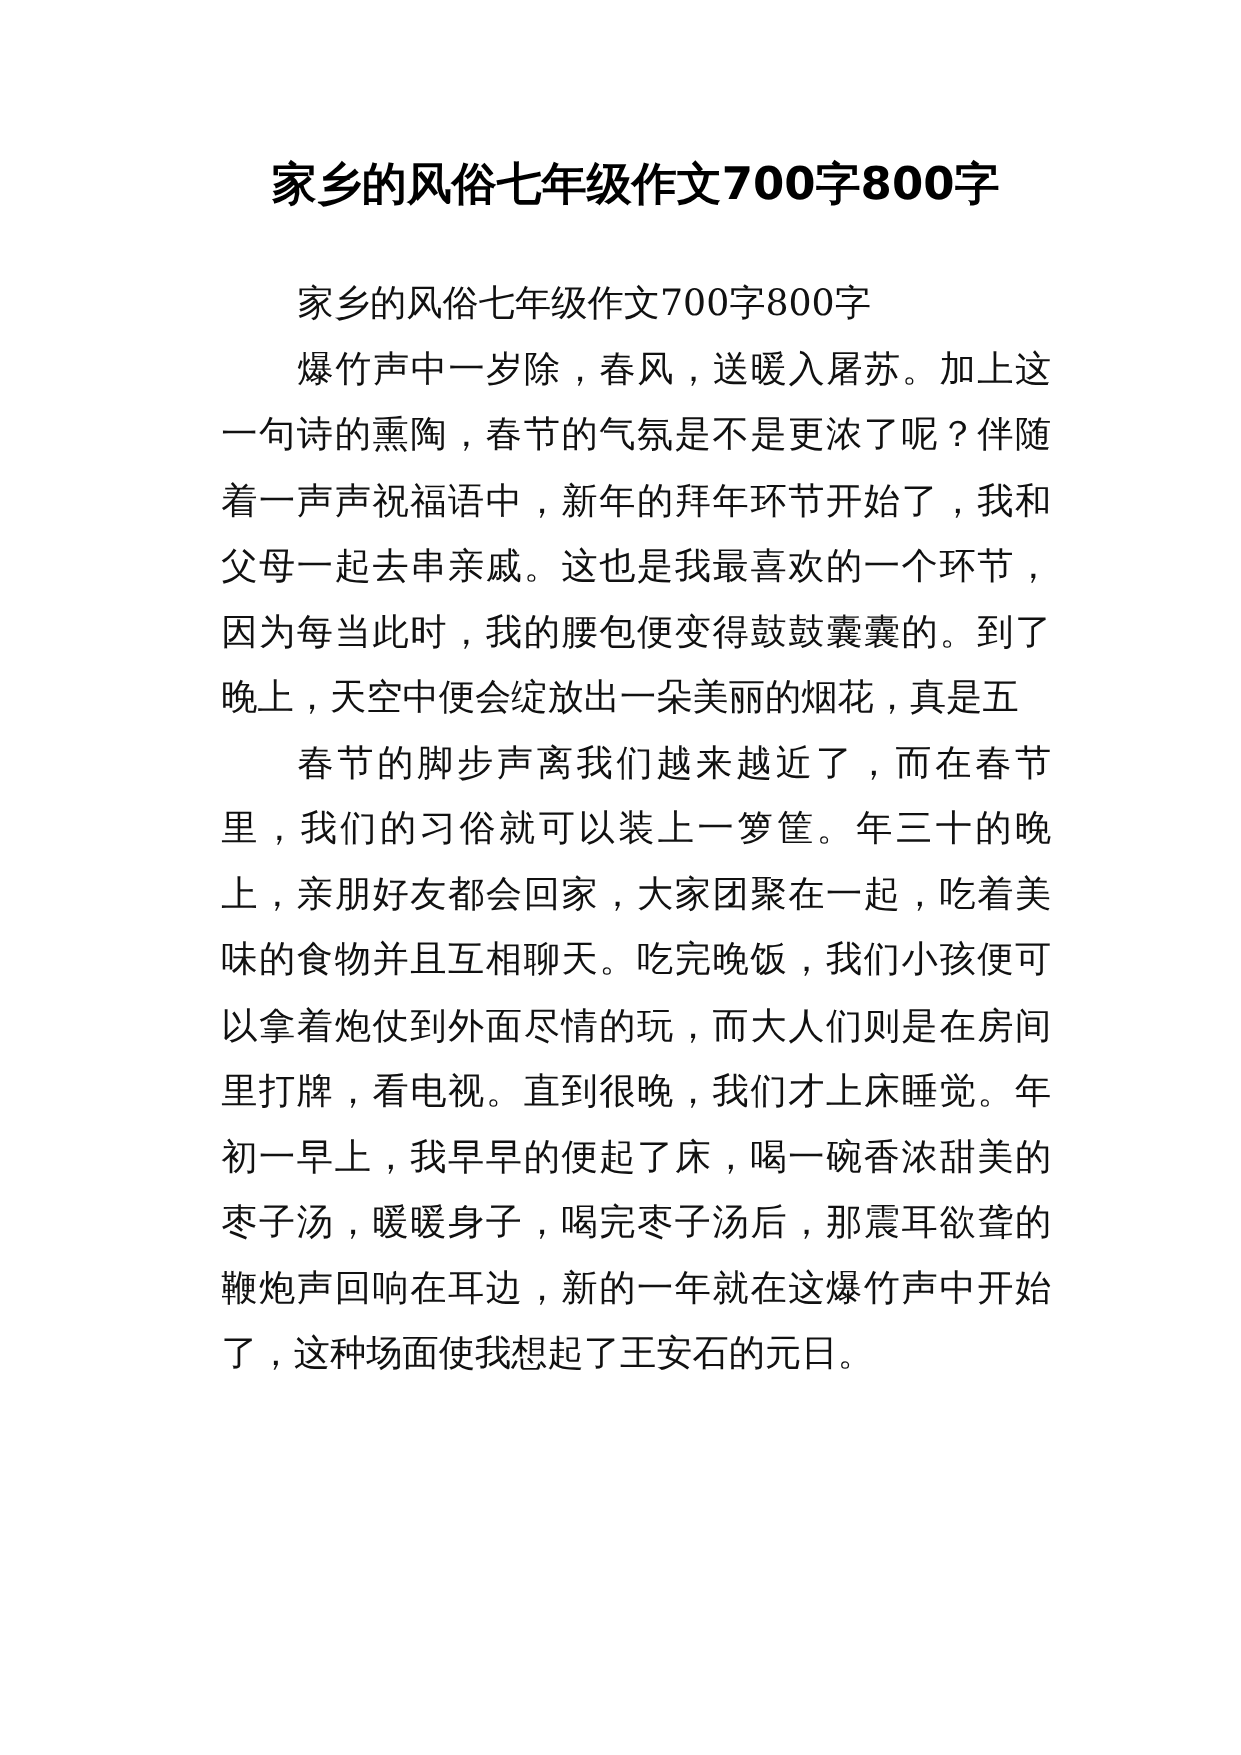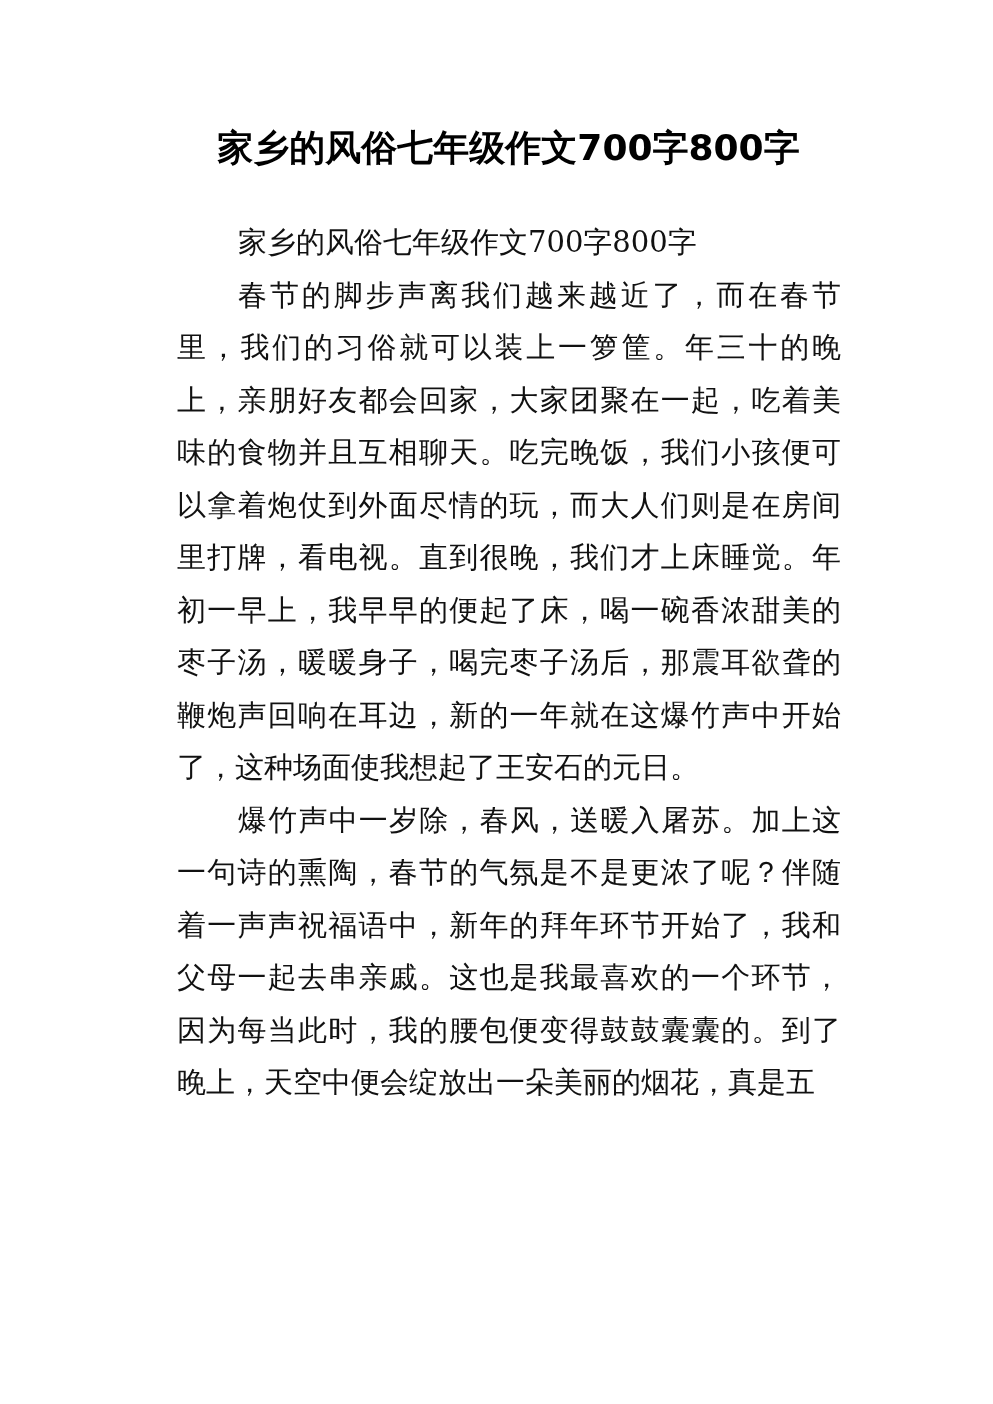--- a/index.html
+++ b/index.html
@@ -54,16 +54,16 @@
     }
   </style>
 </head>
 <body>
 
 <div class="page">
   <h1 class="doc-title">家乡的风俗七年级作文700字800字</h1>
 
   <div class="body-text">
     <p class="para">家乡的风俗七年级作文700字800字</p>
+    <p class="para">爆竹声中一岁除，春风，送暖入屠苏。加上这一句诗的熏陶，春节的气氛是不是更浓了呢？伴随着一声声祝福语中，新年的拜年环节开始了，我和父母一起去串亲戚。这也是我最喜欢的一个环节，因为每当此时，我的腰包便变得鼓鼓囊囊的。到了晚上，天空中便会绽放出一朵美丽的烟花，真是五</p>
     <p class="para">春节的脚步声离我们越来越近了，而在春节里，我们的习俗就可以装上一箩筐。年三十的晚上，亲朋好友都会回家，大家团聚在一起，吃着美味的食物并且互相聊天。吃完晚饭，我们小孩便可以拿着炮仗到外面尽情的玩，而大人们则是在房间里打牌，看电视。直到很晚，我们才上床睡觉。年初一早上，我早早的便起了床，喝一碗香浓甜美的枣子汤，暖暖身子，喝完枣子汤后，那震耳欲聋的鞭炮声回响在耳边，新的一年就在这爆竹声中开始了，这种场面使我想起了王安石的元日。</p>
-    <p class="para">爆竹声中一岁除，春风，送暖入屠苏。加上这一句诗的熏陶，春节的气氛是不是更浓了呢？伴随着一声声祝福语中，新年的拜年环节开始了，我和父母一起去串亲戚。这也是我最喜欢的一个环节，因为每当此时，我的腰包便变得鼓鼓囊囊的。到了晚上，天空中便会绽放出一朵美丽的烟花，真是五</p>
   </div>
 </div>
 
 </body></html>

